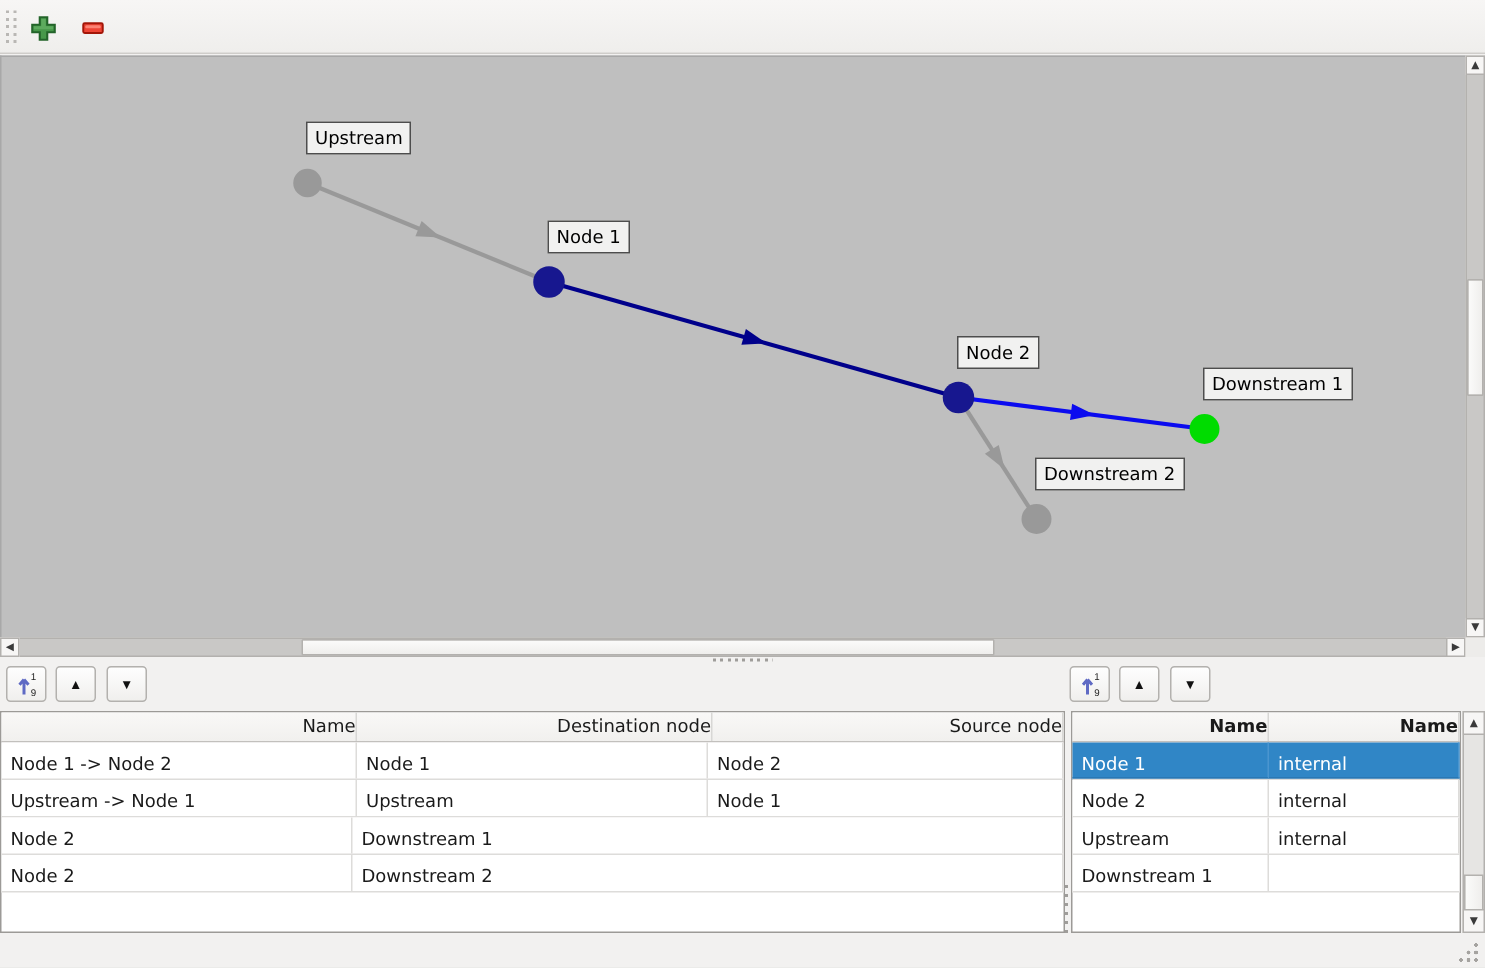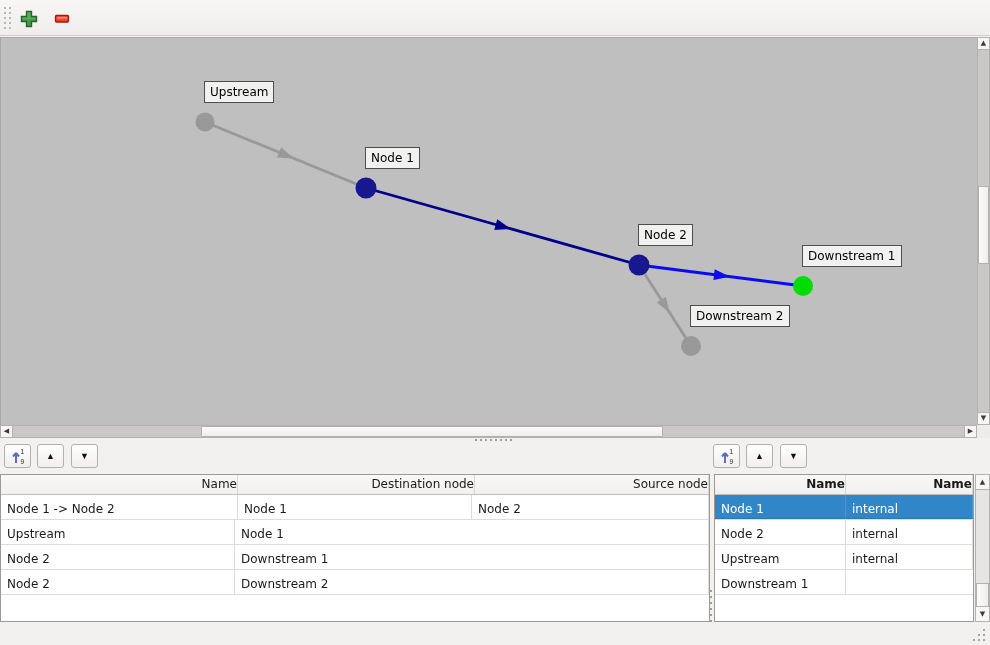--- a/index.html
+++ b/index.html
@@ -195,20 +195,21 @@
       <div class="th c0">Name</div>
       <div class="th c2">Destination node</div>
       <div class="th c1">Source node</div>
     </div>
     <div class="tr">
       <div class="td c0">Node 1 -&gt; Node 2</div>
       <div class="td c1">Node 1</div>
       <div class="td c2">Node 2</div>
     </div>
     <div class="tr">
+      <div class="td c0">Upstream -&gt; Node 1</div>
       <div class="td c1">Upstream</div>
       <div class="td c2">Node 1</div>
     </div>
     <div class="tr">
       <div class="td c1">Node 2</div>
       <div class="td c2">Downstream 1</div>
     </div>
     <div class="tr">
       <div class="td c1">Node 2</div>
       <div class="td c2">Downstream 2</div>

